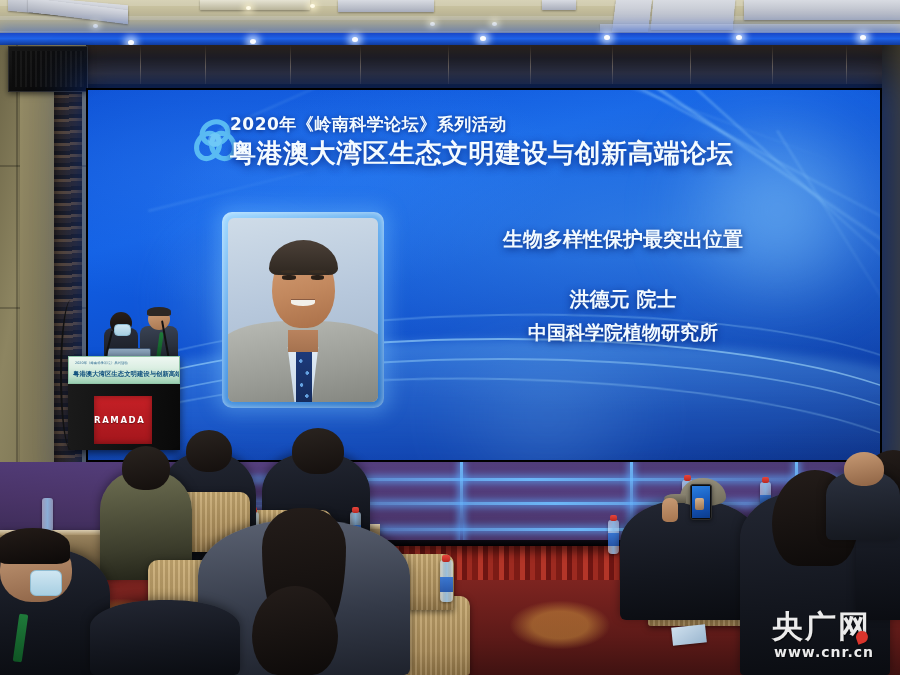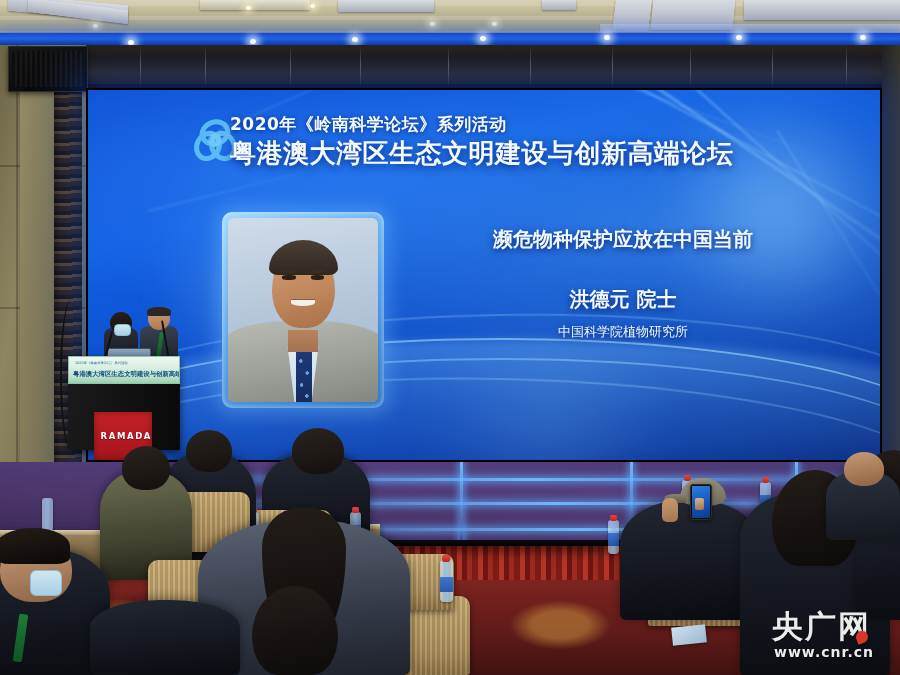--- a/index.html
+++ b/index.html
@@ -234,21 +234,21 @@
   .stxt{
     position:absolute;left:418px;top:222px;width:410px;
     text-align:center;color:#f2faff;
     text-shadow:0 2px 7px rgba(0,30,110,.9);
   }
   .stxt .q1,.stxt .q2{
     font-size:20px;font-weight:bold;line-height:34px;white-space:nowrap;
   }
   .stxt .sp{height:26px;}
   .stxt .n1{font-size:20px;font-weight:bold;line-height:34px;white-space:nowrap;}
-  .stxt .n2{font-size:13px;font-weight:normal;line-height:32px;white-space:nowrap;}
+  .stxt .n2{font-size:19px;font-weight:bold;line-height:32px;white-space:nowrap;}
 
   
   .podium-people{position:absolute;left:96px;top:306px;width:86px;height:58px;}
   .pp-head{position:absolute;border-radius:50%;}
   .pp-body{position:absolute;border-radius:8px 8px 0 0;}
   .mask{
     position:absolute;width:15px;height:10px;border-radius:4px;
     background:linear-gradient(180deg,#cfe6f2,#a8cfe2);
     border:1px solid #8fbcd2;
   }
@@ -277,23 +277,22 @@
     transform:scale(1,1);
   }
   .pb-l2{
     position:absolute;left:4px;top:11px;right:3px;height:12px;
     font-size:6.4px;line-height:12px;font-weight:bold;color:#10507e;
     white-space:nowrap;
   }
   .ramada{
     position:absolute;left:26px;top:40px;width:58px;height:48px;
     background:linear-gradient(180deg,#c62026,#a3161c);
-    display:flex;align-items:center;justify-content:flex-end;
+    display:flex;align-items:center;justify-content:flex-start;
     box-shadow:inset 0 0 6px rgba(0,0,0,.35);
-    margin-top:16px;
   }
   .ramada span{
     color:#fff;font-size:8.5px;letter-spacing:1.6px;font-weight:bold;
     text-shadow:0 1px 1px rgba(0,0,0,.4);
   }
   .cable{
     position:absolute;border-left:2px solid #111;border-radius:50%;
   }
 
   
@@ -604,21 +603,21 @@
       <div class="p-hair"></div>
       <div class="p-brow l"></div>
       <div class="p-brow r"></div>
       <div class="p-eye l"></div>
       <div class="p-eye r"></div>
       <div class="p-mouth"></div>
     </div>
   </div>
 
   <div class="stxt">
-    <div class="q2">濒危物种保护应放在中国当前</div>
+    <div class="q2">生物多样性保护最突出位置</div>
     <div class="sp"></div>
     <div class="n1">洪德元  院士</div>
     <div class="n2">中国科学院植物研究所</div>
   </div>
 
   <div class="podium-people">
 
     <div class="pp-body" style="left:8px;top:22px;width:34px;height:36px;background:linear-gradient(175deg,#2b2f3c,#15181f);"></div>
     <div class="pp-head" style="left:14px;top:6px;width:22px;height:22px;background:linear-gradient(170deg,#2a211c,#120d0b);"></div>
     <div class="mask" style="left:18px;top:18px;"></div>

